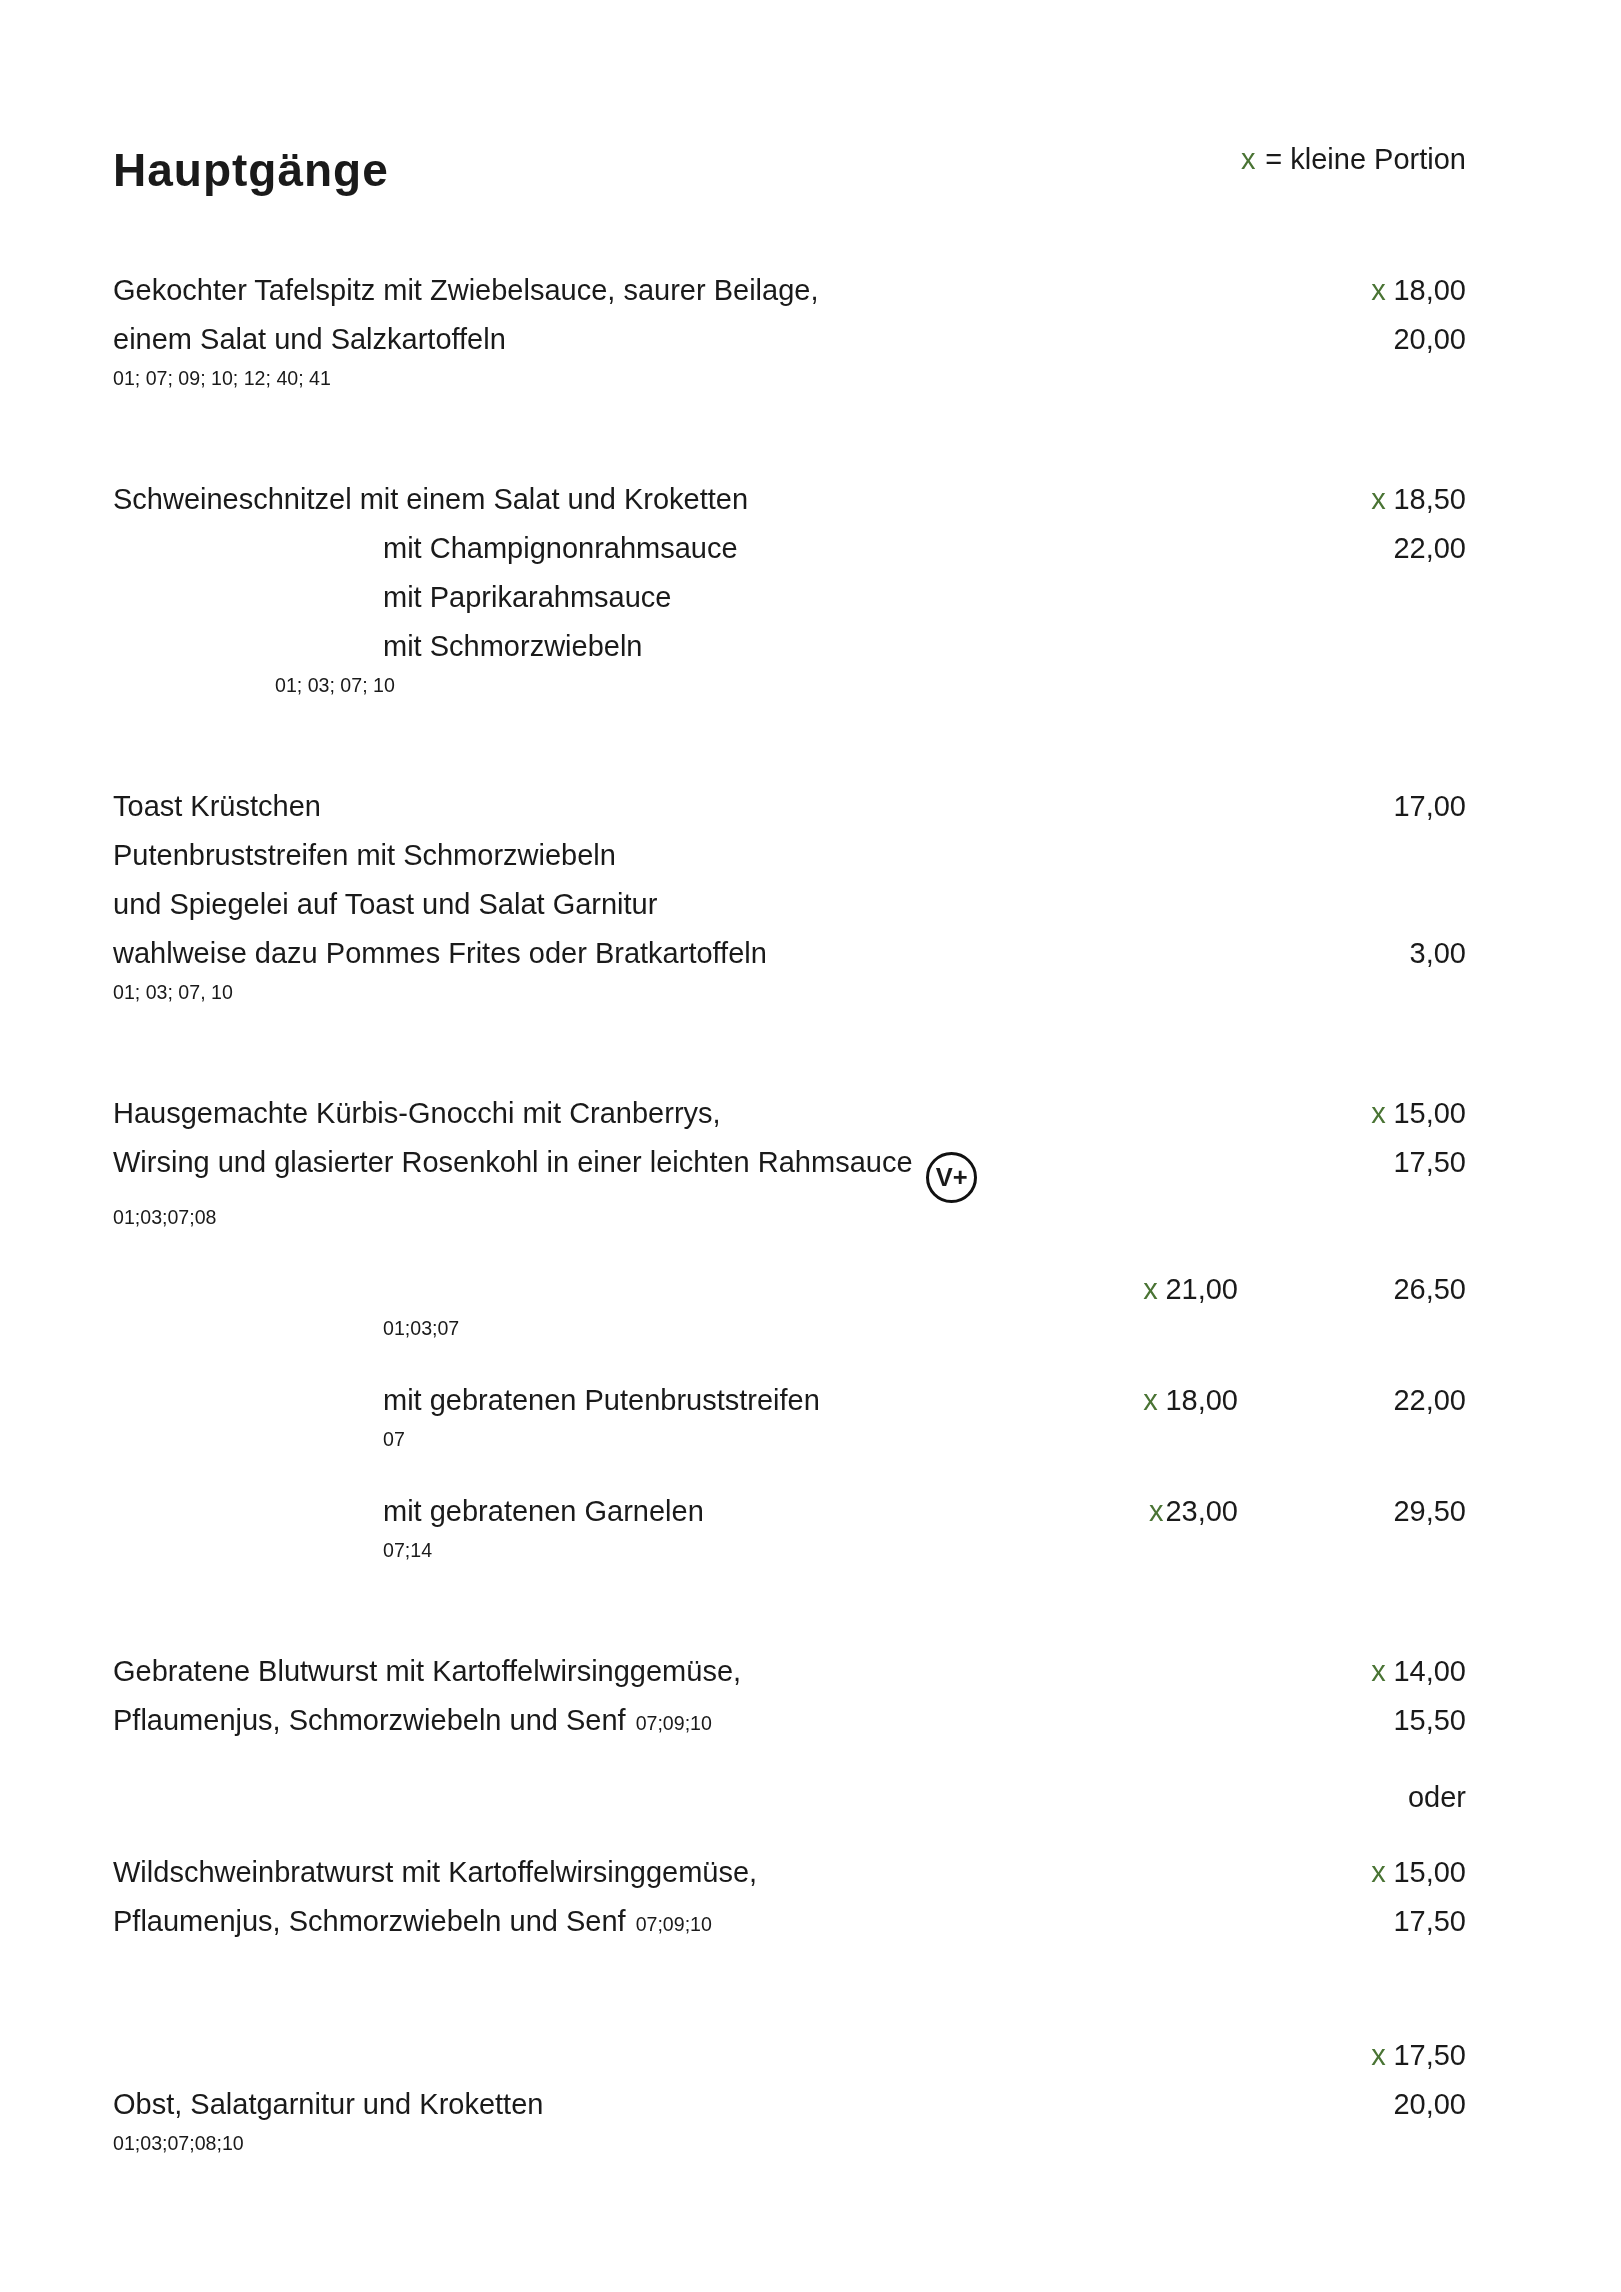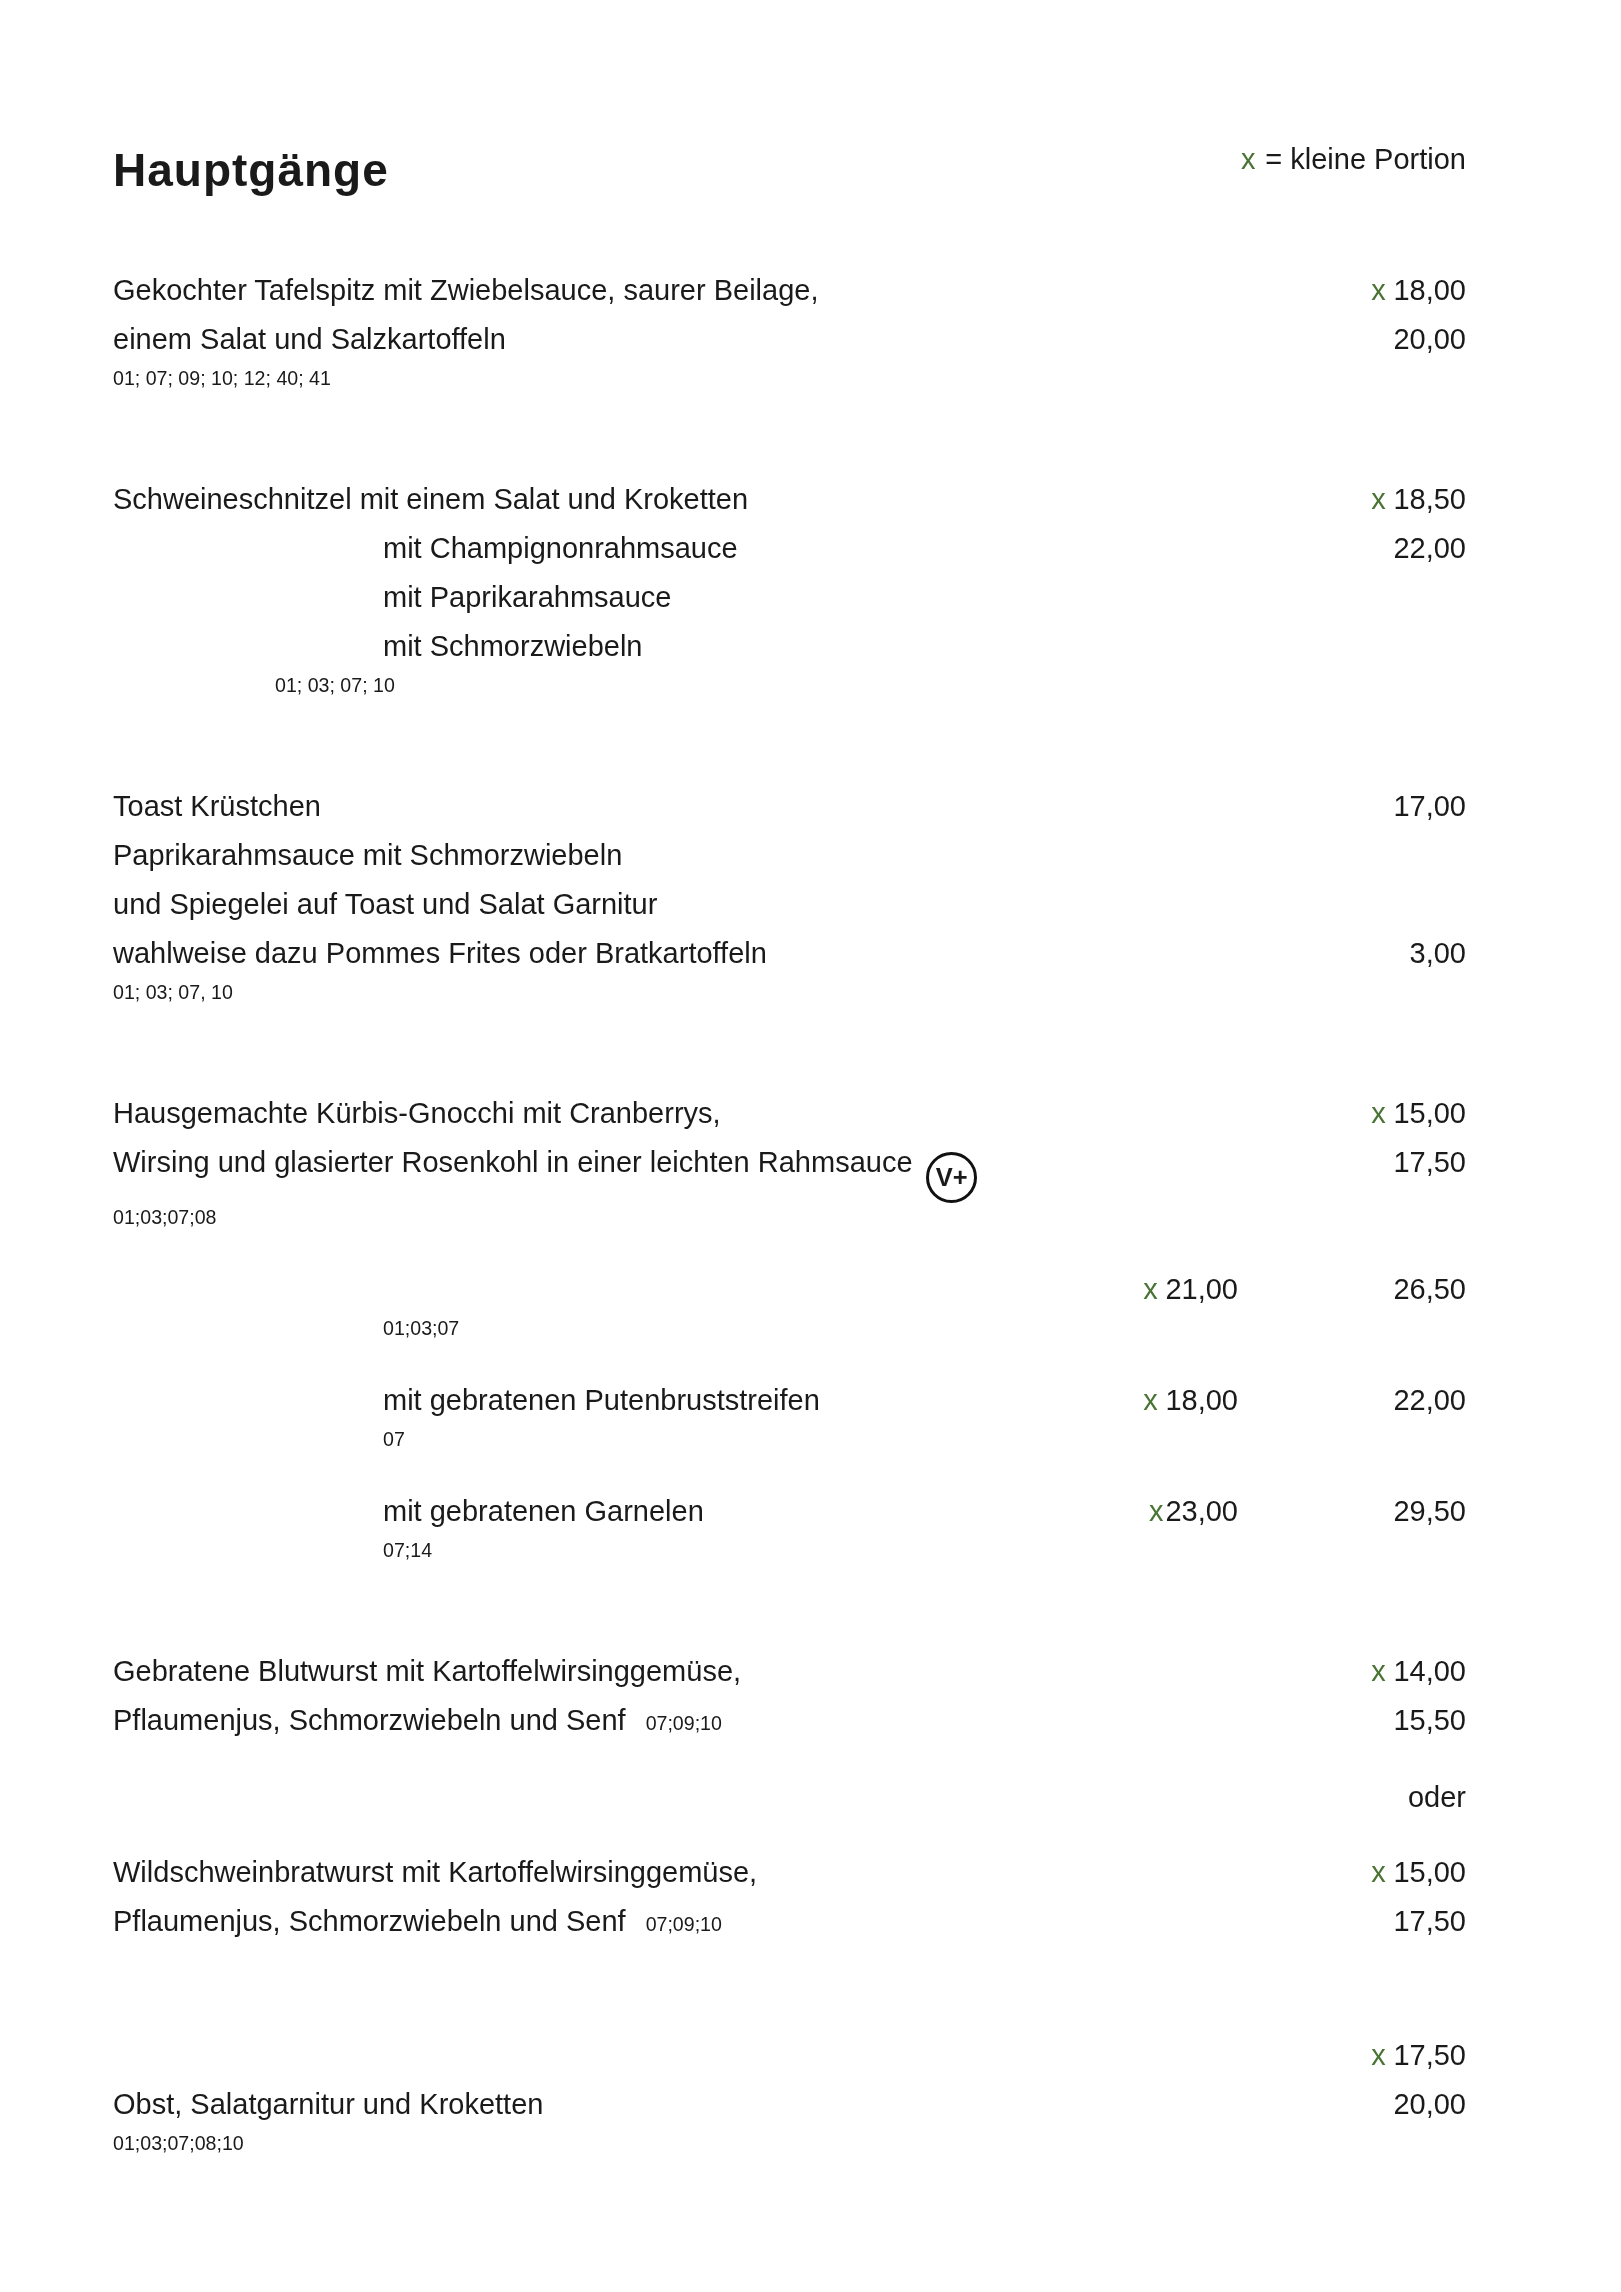--- a/index.html
+++ b/index.html
@@ -22,21 +22,21 @@
     align-items:baseline; line-height:49px; font-size:29px;
   }
   .txt { grid-column:1; white-space:nowrap; }
   .mid { grid-column:2; text-align:right; white-space:nowrap; }
   .rgt { grid-column:4; text-align:right; white-space:nowrap; }
   .rgt .px, .mid .px { margin-right:7.8px; }
   .mid .px.tight { margin-right:2px; }
   .indent1 { padding-left:270px; }
   .allergens { font-size:19.6px; line-height:29px; white-space:nowrap; }
   .allergens.indent2 { padding-left:162px; }
-  .inline-allerg { font-size:19.6px; margin-left:20px; }
+  .inline-allerg { font-size:19.6px; margin-left:10px; }
   .badge {
     display:inline-flex; align-items:center; justify-content:center;
     width:51px; height:51px; border:3.9px solid #111; border-radius:50%;
     font-weight:bold; font-size:25.5px; line-height:1;
     margin-left:13.7px; vertical-align:-13.7px;
   }
   .badge.small { width:45px; height:45px; font-size:23.5px; vertical-align:-9.8px; }
   .sub { margin-top:33px; padding-left:270px; }
   .sub .option { margin-bottom:33px; }
   .sub .option:last-child { margin-bottom:0; }
@@ -82,21 +82,21 @@
   </div>
   <div class="allergens indent2">01; 03; 07; 10</div>
 </section>
 
 <section class="block">
   <div class="row">
     <span class="txt">Toast Krüstchen</span>
     <span class="rgt">17,00</span>
   </div>
   <div class="row">
-    <span class="txt">Paprikarahmsauce mit Schmorzwiebeln</span>
+    <span class="txt">Putenbruststreifen mit Schmorzwiebeln</span>
   </div>
   <div class="row">
     <span class="txt">und Spiegelei auf Toast und Salat Garnitur</span>
   </div>
   <div class="row">
     <span class="txt">wahlweise dazu Pommes Frites oder Bratkartoffeln</span>
     <span class="rgt">3,00</span>
   </div>
   <div class="allergens">01; 03; 07, 10</div>
 </section>

